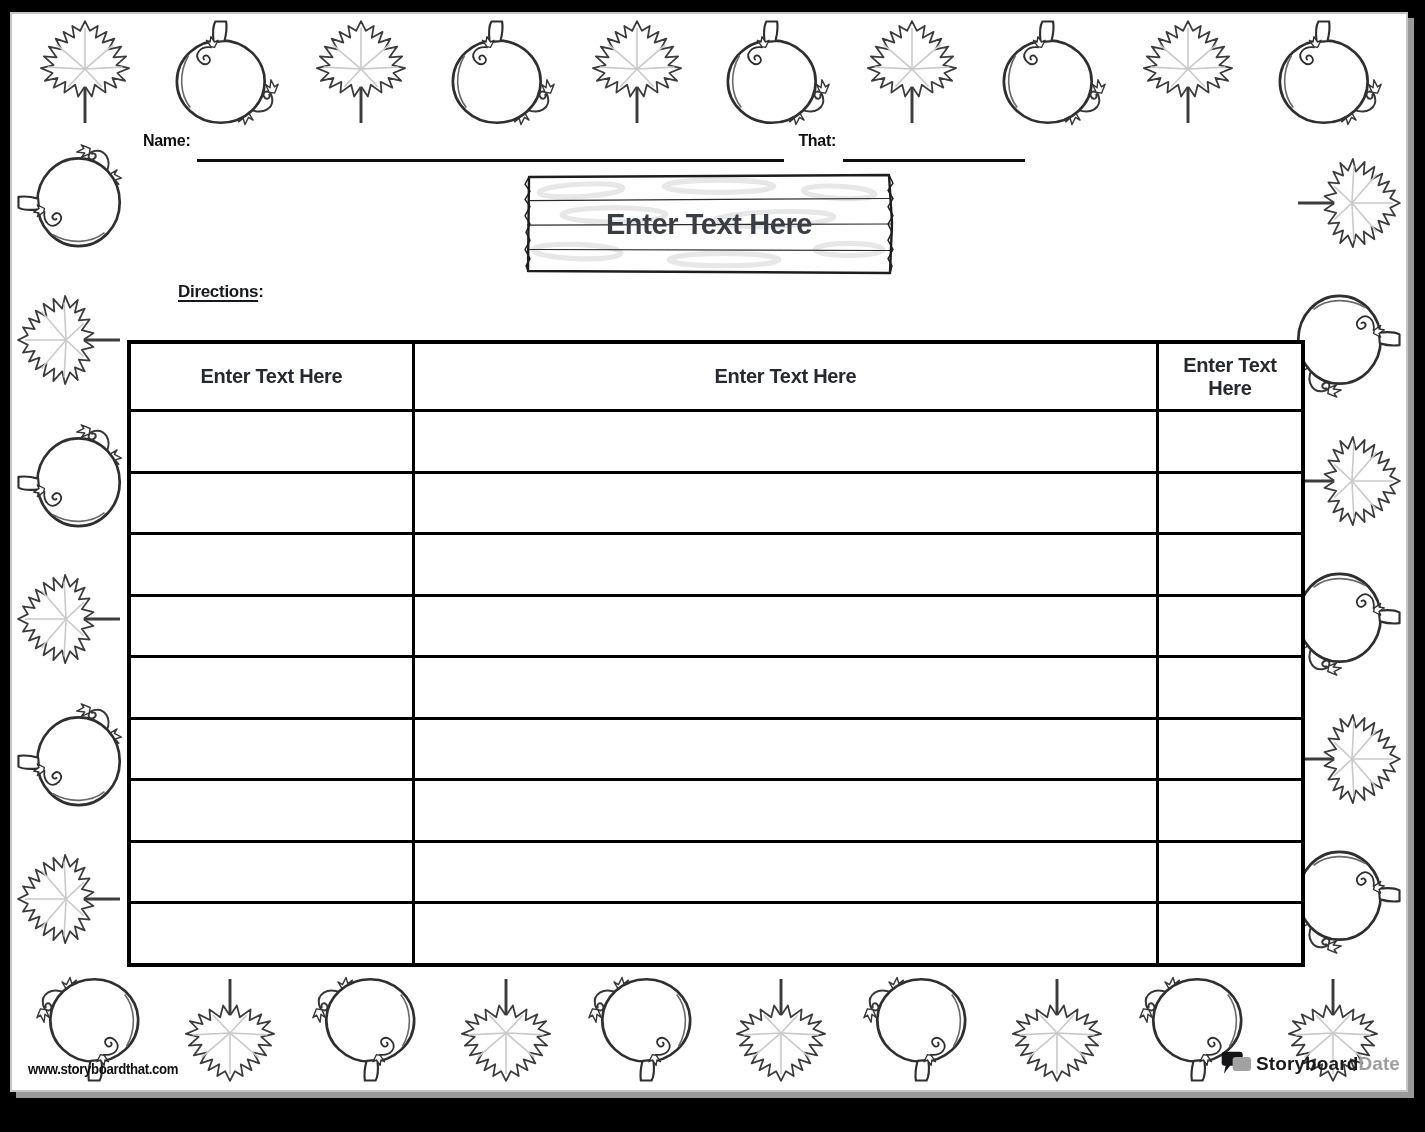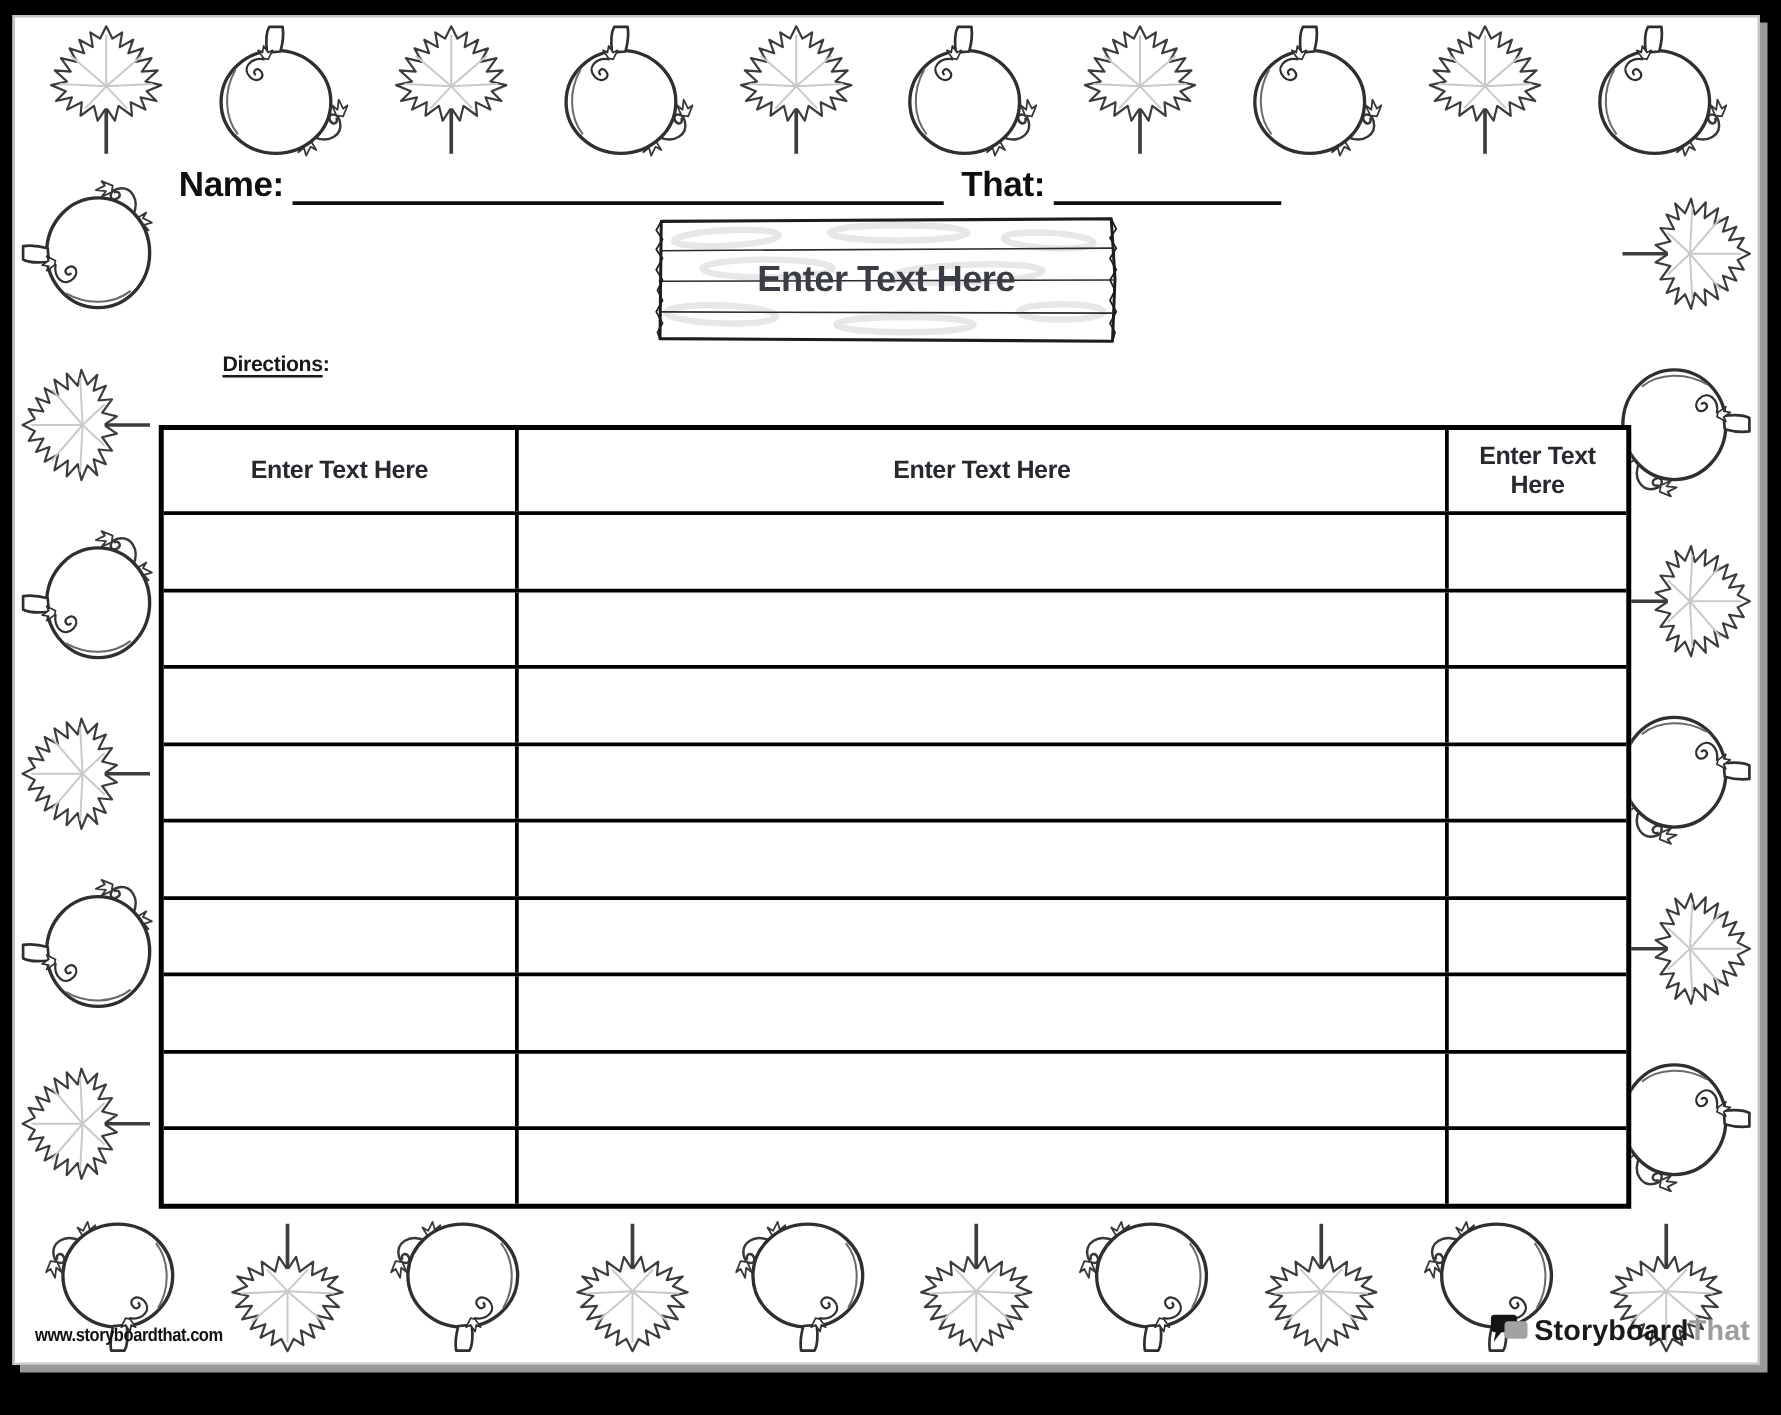--- a/index.html
+++ b/index.html
@@ -13,22 +13,22 @@
   .strip-bottom{left:8px;right:8px;bottom:2px;height:118px;}
   .strip-left{left:0;top:116px;bottom:122px;width:116px;flex-direction:column;}
   .strip-right{right:0;top:120px;bottom:122px;width:116px;flex-direction:column;}
   .deco{display:flex;align-items:center;justify-content:center;}
   .deco-maple-leaf svg{width:98px;height:110px;}
   .deco-pumpkin svg{width:112px;height:112px;}
   .strip-bottom .deco{transform:rotate(180deg);}
   .strip-left .deco{transform:rotate(-90deg);}
   .strip-right .deco{transform:rotate(90deg);}
   
-  .name-row{position:absolute;left:131px;top:118px;width:882px;display:flex;align-items:flex-end;
-            font-size:28px;font-weight:bold;color:#0f0f0f;letter-spacing:-0.3px;}
+  .name-row{position:absolute;left:131px;top:118px;width:882px;display:flex;align-items:flex-start;
+            font-size:16px;font-weight:bold;color:#0f0f0f;letter-spacing:-0.3px;}
   .fill-line{height:27px;border-bottom:3px solid #0f0f0f;margin-left:7px;}
   .line-name{flex:1;}
   .line-date{width:182px;}
   .date-lbl{margin-left:14px;}
   
   .banner{position:absolute;left:507px;top:158px;width:380px;height:104px;}
   .banner svg{position:absolute;inset:0;width:100%;height:100%;}
   .banner-text{position:absolute;inset:0;display:flex;align-items:center;justify-content:center;
                font-size:29px;font-weight:bold;color:#3a3e44;letter-spacing:-0.4px;}
   
@@ -43,21 +43,21 @@
   .c1,.c2{border-right:3px solid #000;}
   .hrow{height:65px;border-bottom:3px solid #000;}
   .hrow > div{display:flex;align-items:center;justify-content:center;text-align:center;
               font-size:20px;font-weight:bold;color:#26292e;line-height:1.15;letter-spacing:-0.3px;padding:0 8px;}
   .brow{height:58.5px;border-bottom:3px solid #000;}
   .brow:last-child{border-bottom:none;}
   
   .site-text{position:absolute;left:16px;top:1046px;font-size:15px;font-weight:bold;color:#101010;
              z-index:6;transform:scaleX(0.88);transform-origin:left;letter-spacing:-0.4px;}
   .logo{position:absolute;right:6px;top:1036px;display:flex;align-items:center;z-index:6;
-        font-size:23px;font-weight:600;letter-spacing:0.1px;}
+        font-size:19px;font-weight:600;letter-spacing:0.1px;}
   .logo svg{width:32px;height:28px;margin-right:3px;}
   .logo-black{color:#1a1a1c;}
   .logo-gray{color:#9d9d9d;}
   .defs-holder{position:absolute;width:0;height:0;overflow:hidden;}
 </style>
 </head>
 <body>
 
 <svg class="defs-holder" aria-hidden="true">
   <defs>
@@ -356,17 +356,17 @@
           </div>
         </div>
     </div>
 
     <div class="site-text">www.storyboardthat.com</div>
     <div class="logo">
       <svg>
           <use href="#sym-bubbles"></use>
         </svg>
       <span class="logo-black">Storyboard</span>
-        <span class="logo-gray">That</span>
+        <span class="logo-gray">Date</span>
     </div>
 
   </div>
 </div>
 
 </body></html>

